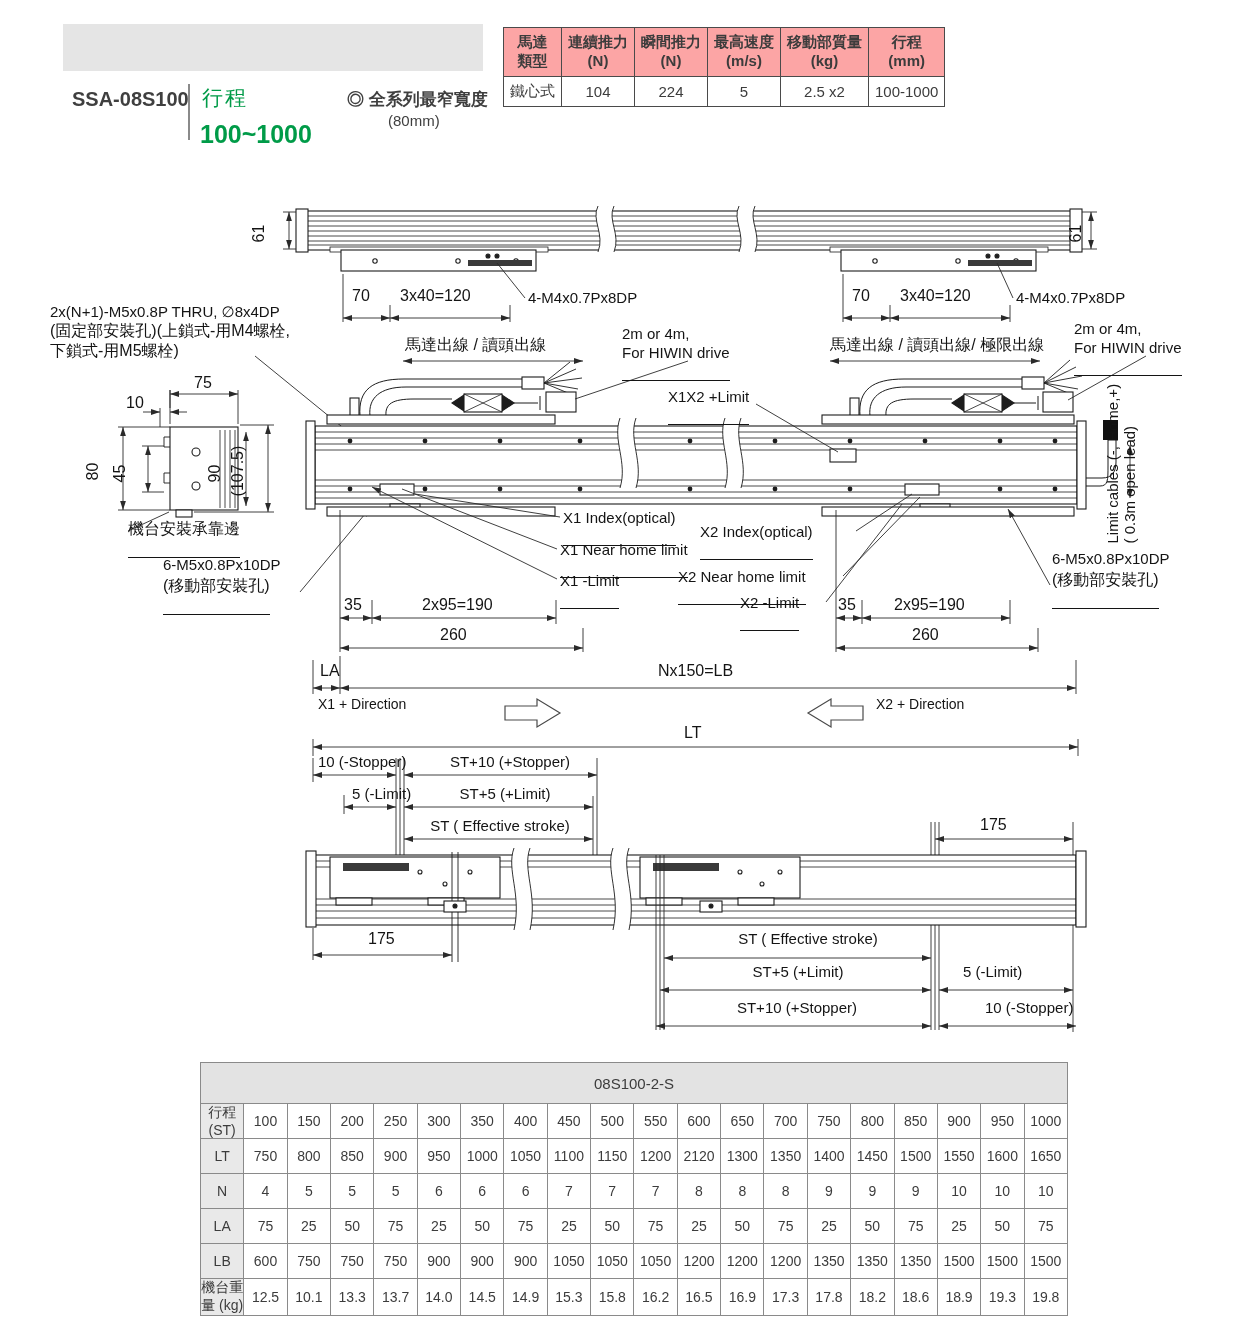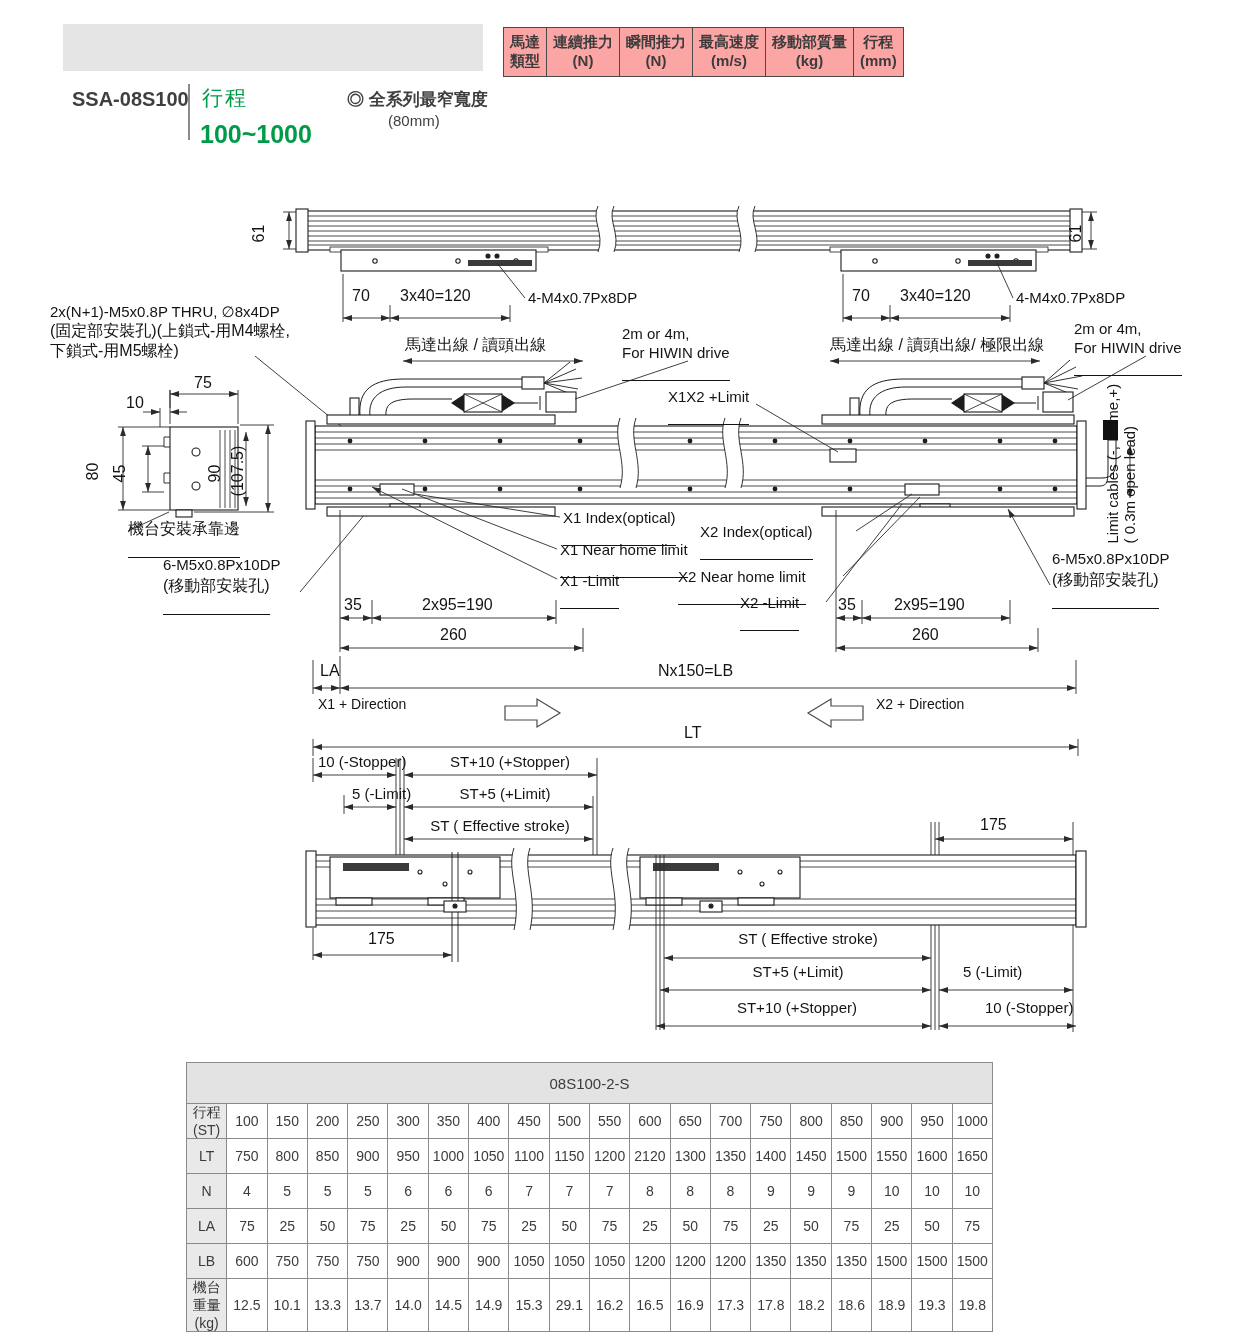--- a/index.html
+++ b/index.html
@@ -23,21 +23,21 @@
   #spec th{background:#fca5a5;font-weight:bold;white-space:pre-line;line-height:1.25;height:44px;}
   #spec td{background:#fff;height:25px;}
   
   .lbl{position:absolute;font-size:15px;line-height:1.15;color:#141414;white-space:nowrap;}
   .cn{font-size:16px;}
   .dim{font-size:16px;}
   .big{font-size:14px;}
   .u{border-bottom:1.2px solid #141414;padding-bottom:19px;}
   .rot{transform:rotate(-90deg);transform-origin:0 100%;}
   
-  #dimtable{position:absolute;left:186px;top:1062px;border-collapse:collapse;table-layout:fixed;width:807px;}
+  #dimtable{position:absolute;left:200px;top:1062px;border-collapse:collapse;table-layout:fixed;width:868px;}
   #dimtable th,#dimtable td{border:1.3px solid #8a8a8a;font-size:14px;color:#3c3c3c;
     text-align:center;vertical-align:middle;font-weight:normal;padding:0;}
   #dimtable .ttl{background:#e3e3e3;height:40px;font-size:15px;}
   #dimtable .rowlbl{background:#e9e9e9;width:130px;height:34px;}
   #dimtable td{background:#fff;height:34px;}
 </style>
 </head>
 <body>
 
 <div id="page">
@@ -306,20 +306,28 @@
           <th>連續推力
 (N)</th>
           <th>瞬間推力
 (N)</th>
           <th>最高速度
 (m/s)</th>
           <th>移動部質量
 (kg)</th>
           <th>行程
 (mm)</th>
+        </tr>
+    <tr>
+          <td>鐵心式</td>
+          <td>104</td>
+          <td>224</td>
+          <td>5</td>
+          <td>2.5 x2</td>
+          <td>100-1000</td>
         </tr>
   </tbody>
     </table>
 
   <span class="lbl dim rot" style="left:268px;top:224px">61</span>
   <span class="lbl dim rot" style="left:1085px;top:224px">61</span>
   <span class="lbl dim" style="left:352px;top:287px">70</span>
   <span class="lbl dim" style="left:400px;top:287px">3x40=120</span>
   <span class="lbl" style="left:528px;top:289px">4-M4x0.7Px8DP</span>
   <span class="lbl dim" style="left:852px;top:287px">70</span>
@@ -498,21 +506,21 @@
         <tr>
           <th class="rowlbl">機台重量 (kg)</th>
           <td>12.5</td>
           <td>10.1</td>
           <td>13.3</td>
           <td>13.7</td>
           <td>14.0</td>
           <td>14.5</td>
           <td>14.9</td>
           <td>15.3</td>
-          <td>29.1</td>
+          <td>15.8</td>
           <td>16.2</td>
           <td>16.5</td>
           <td>16.9</td>
           <td>17.3</td>
           <td>17.8</td>
           <td>18.2</td>
           <td>18.6</td>
           <td>18.9</td>
           <td>19.3</td>
           <td>19.8</td>

